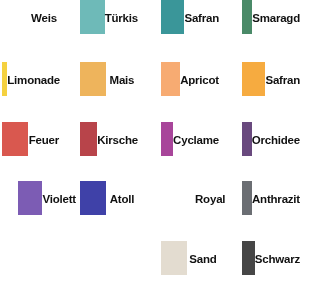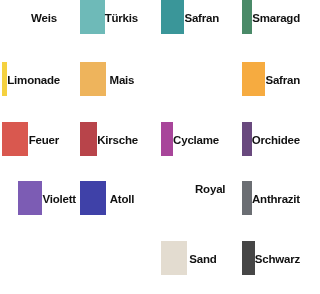--- a/index.html
+++ b/index.html
@@ -65,20 +65,24 @@
       <span class="label">Smaragd</span>
     </div>
     <div class="cell" style="left: 2px; top: 62px;">
       <div class="swatch" style="background: rgb(245, 209, 63);"></div>
       <span class="label">Limonade</span>
     </div>
     <div class="cell" style="left: 80px; top: 62px;">
       <div class="swatch" style="background: rgb(238, 180, 92);"></div>
       <span class="label">Mais</span>
     </div>
+    <div class="cell" style="left: 161px; top: 62px;">
+      <div class="swatch" style="background: rgb(247, 171, 114);"></div>
+      <span class="label">Apricot</span>
+    </div>
     <div class="cell" style="left: 242px; top: 62px;">
       <div class="swatch" style="background: rgb(246, 171, 64);"></div>
       <span class="label">Safran</span>
     </div>
     <div class="cell" style="left: 2px; top: 122px;">
       <div class="swatch" style="background: rgb(217, 88, 79);"></div>
       <span class="label">Feuer</span>
     </div>
     <div class="cell" style="left: 80px; top: 122px;">
       <div class="swatch" style="background: rgb(184, 68, 74);"></div>
@@ -93,21 +97,21 @@
       <span class="label">Orchidee</span>
     </div>
     <div class="cell" style="left: 2px; top: 181px; padding-left: 16px;">
       <div class="swatch" style="background: rgb(124, 92, 180);"></div>
       <span class="label">Violett</span>
     </div>
     <div class="cell" style="left: 80px; top: 181px;">
       <div class="swatch" style="background: rgb(63, 65, 168);"></div>
       <span class="label">Atoll</span>
     </div>
-    <div class="cell" style="left: 161px; top: 171px; gap: 34px;">
+    <div class="cell" style="left: 161px; top: 181px; gap: 34px;">
       <div class="swatch" style="background: rgb(70, 74, 142);"></div>
       <span class="label">Royal</span>
     </div>
     <div class="cell" style="left: 242px; top: 181px;">
       <div class="swatch" style="background: rgb(107, 110, 115);"></div>
       <span class="label">Anthrazit</span>
     </div>
     <div class="cell" style="left: 161px; top: 241px;">
       <div class="swatch" style="background: rgb(227, 220, 208);"></div>
       <span class="label">Sand</span>

